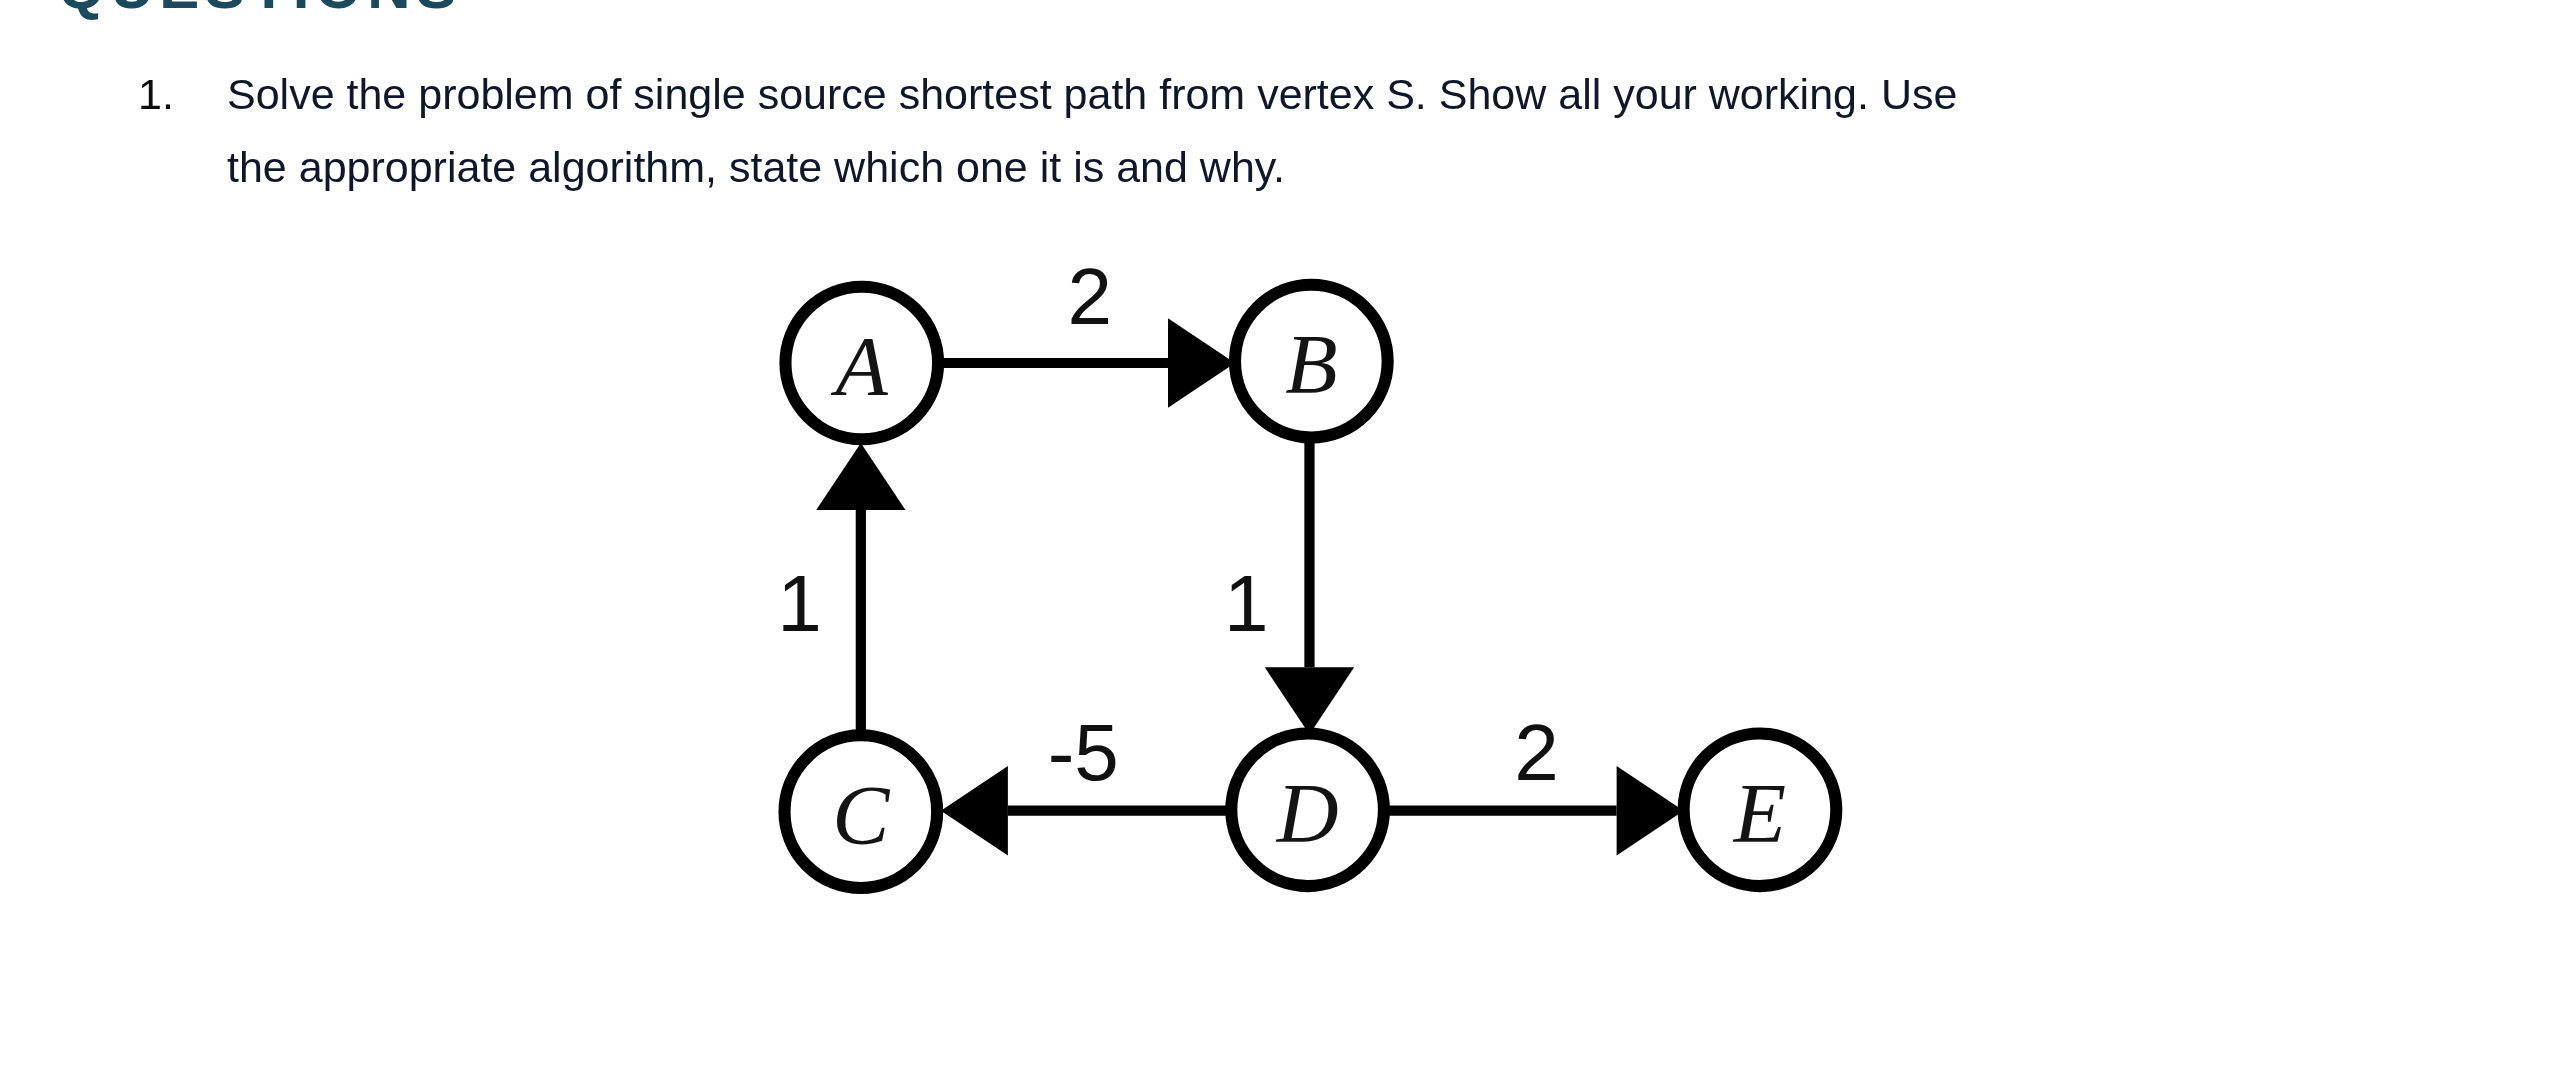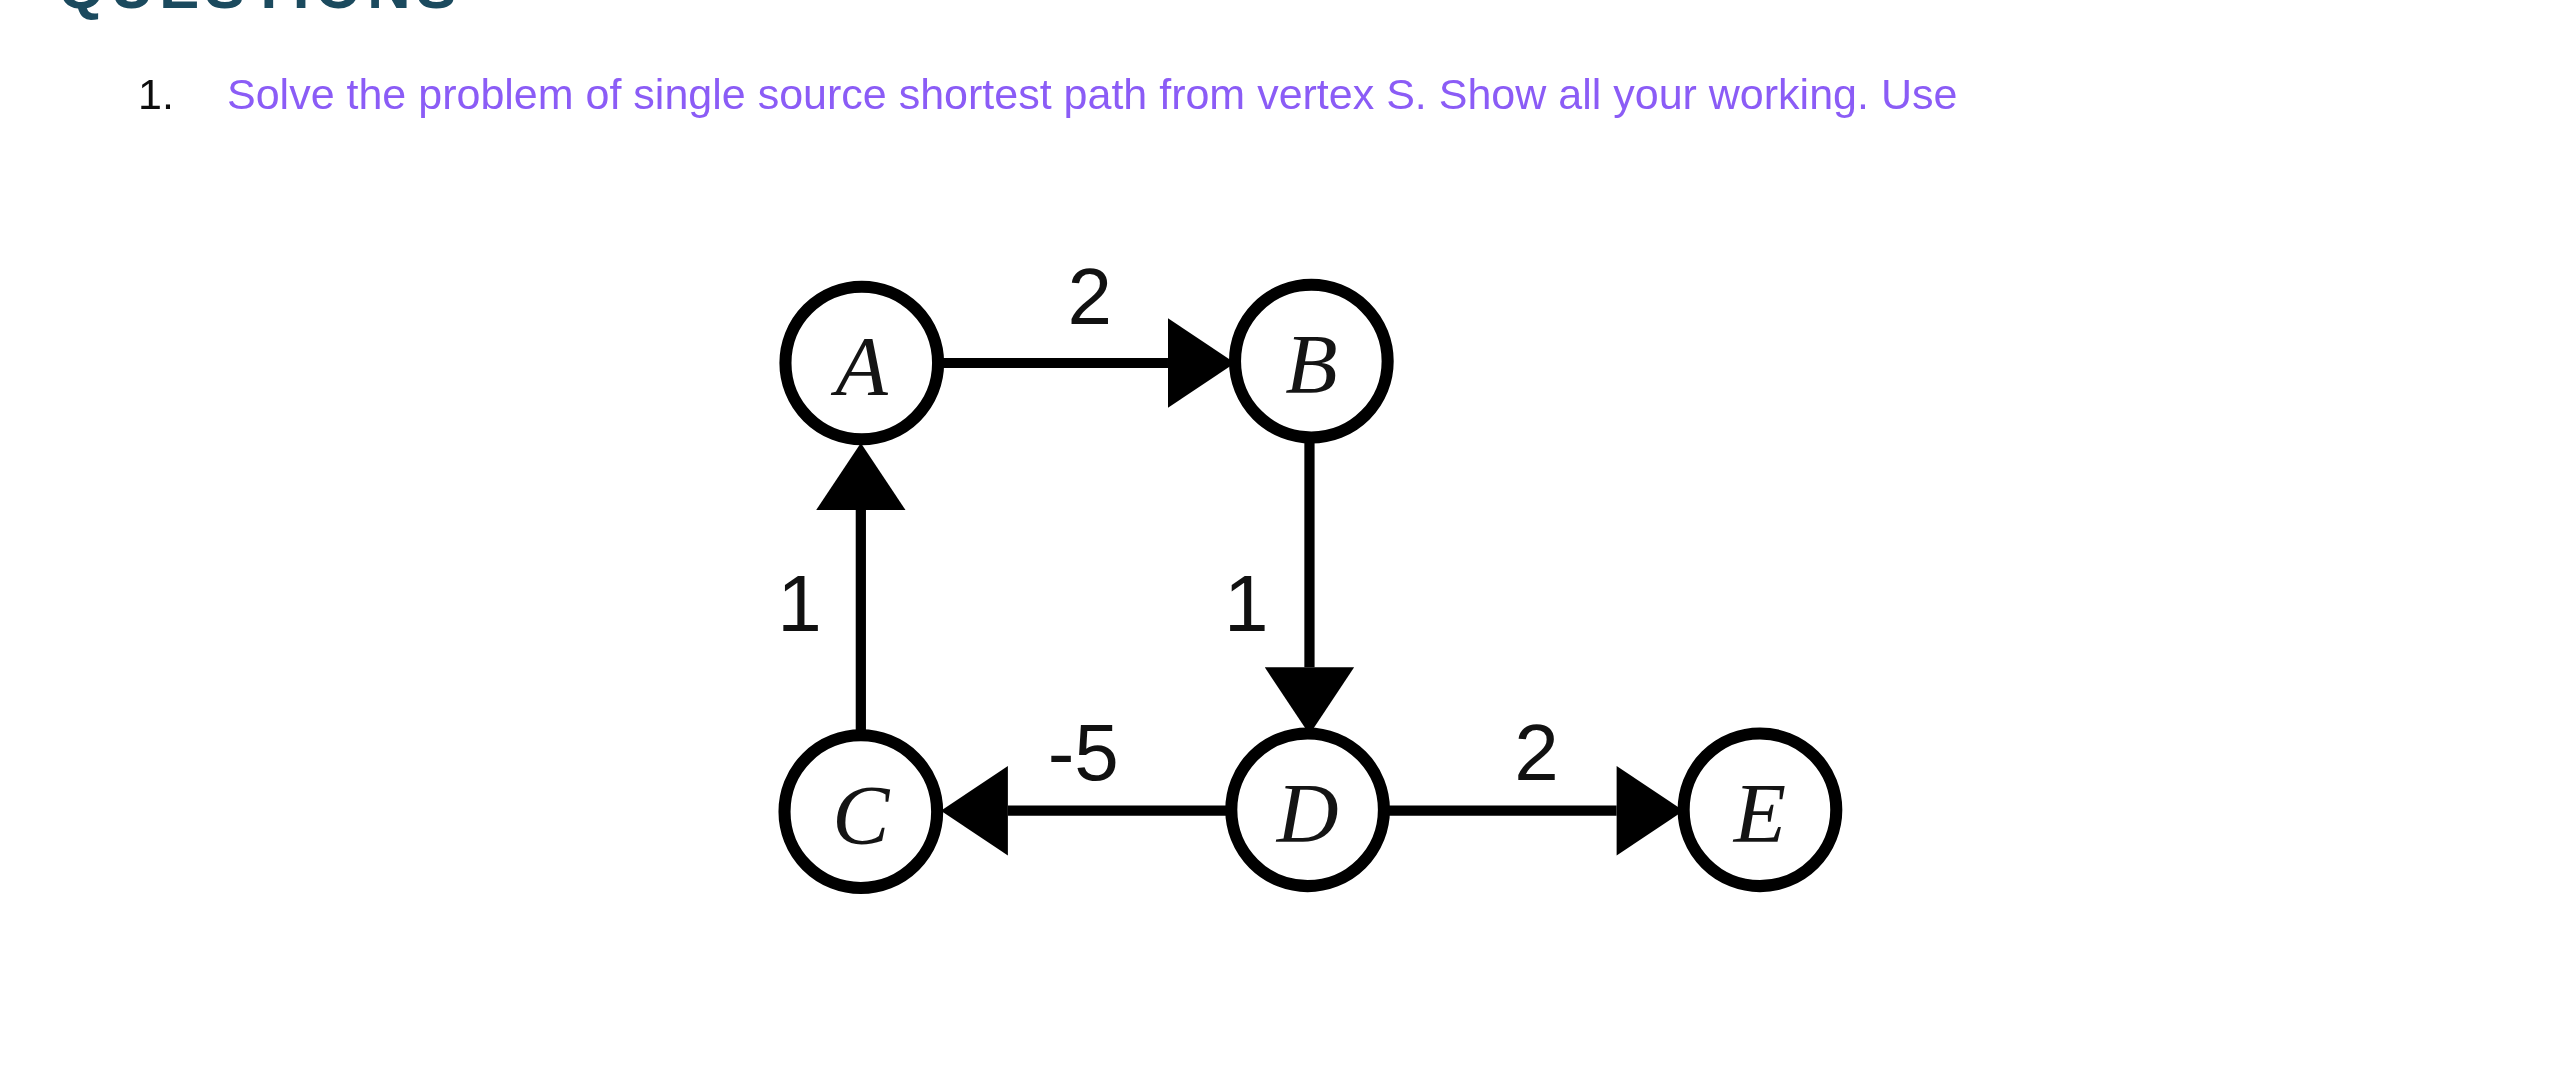--- a/index.html
+++ b/index.html
@@ -51,21 +51,21 @@
     flex: 0 0 89px;
     font-size: 43px;
     line-height: 73px;
     font-weight: normal;
     color: #0d0d0d;
   }
   .q-text {
     flex: 1 1 auto;
     font-size: 43px;
     line-height: 73px;
-    color: #8b5cf6;
+    color: #0f172a;
     max-width: 2114px;
   }
   .q-line { display: block; }
 
   
   #graph-figure {
     position: absolute;
     left: 717px;
     top: 242px;
     width: 1211px;
@@ -108,20 +108,21 @@
 
 <div id="heading-clip">
   <span class="heading-text">QUESTIONS</span>
 </div>
 
 <div id="question-block">
   <div class="q-row">
     <div class="q-number">1.</div>
     <div class="q-text">
       <span class="q-line">Solve the problem of single source shortest path from vertex S. Show all your working. Use</span>
+      <span class="q-line">the appropriate algorithm, state which one it is and why.</span>
     </div>
   </div>
 </div>
 
 <div id="graph-figure">
   <svg id="graph-svg" width="1211" height="726" viewBox="0 0 1300 780" xmlns="http://www.w3.org/2000/svg">
 
     <g>
       <line class="edge-line" x1="238" y1="130" x2="484" y2="130"></line>
       <polygon class="arrow-head" points="484,82 484,178 556,130"></polygon>

